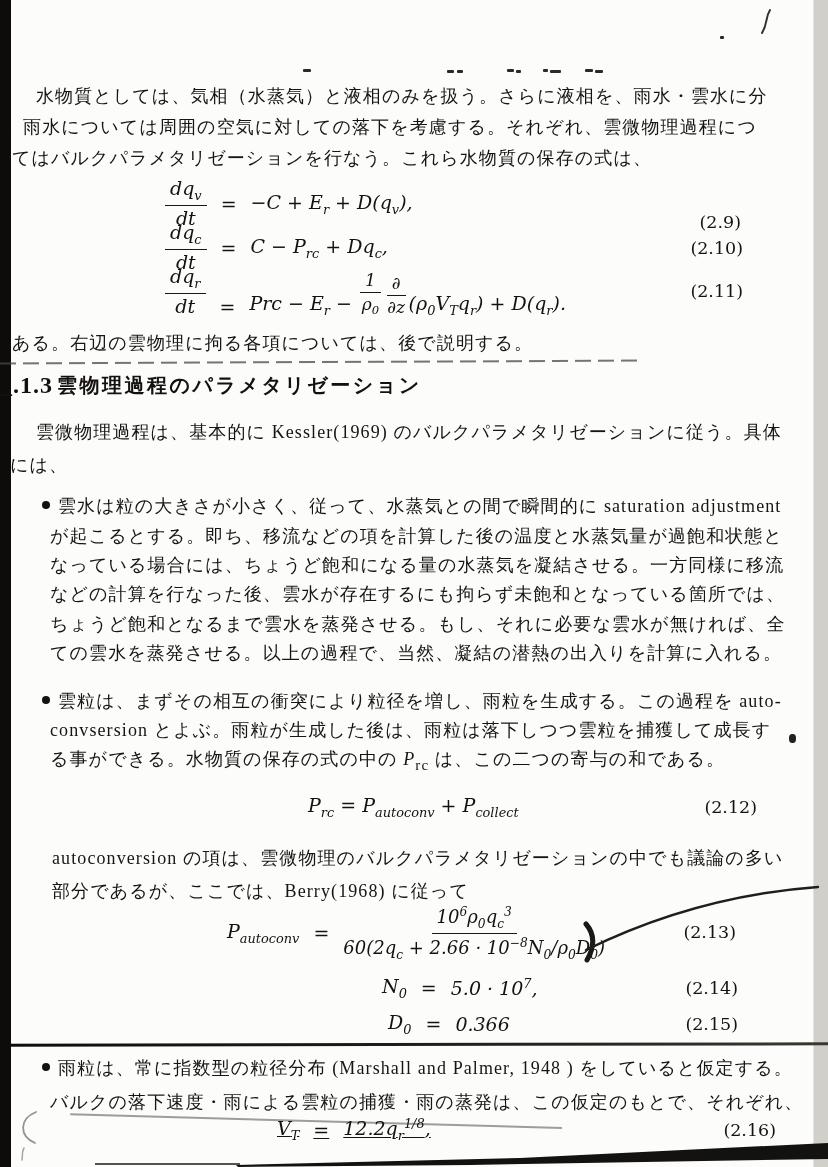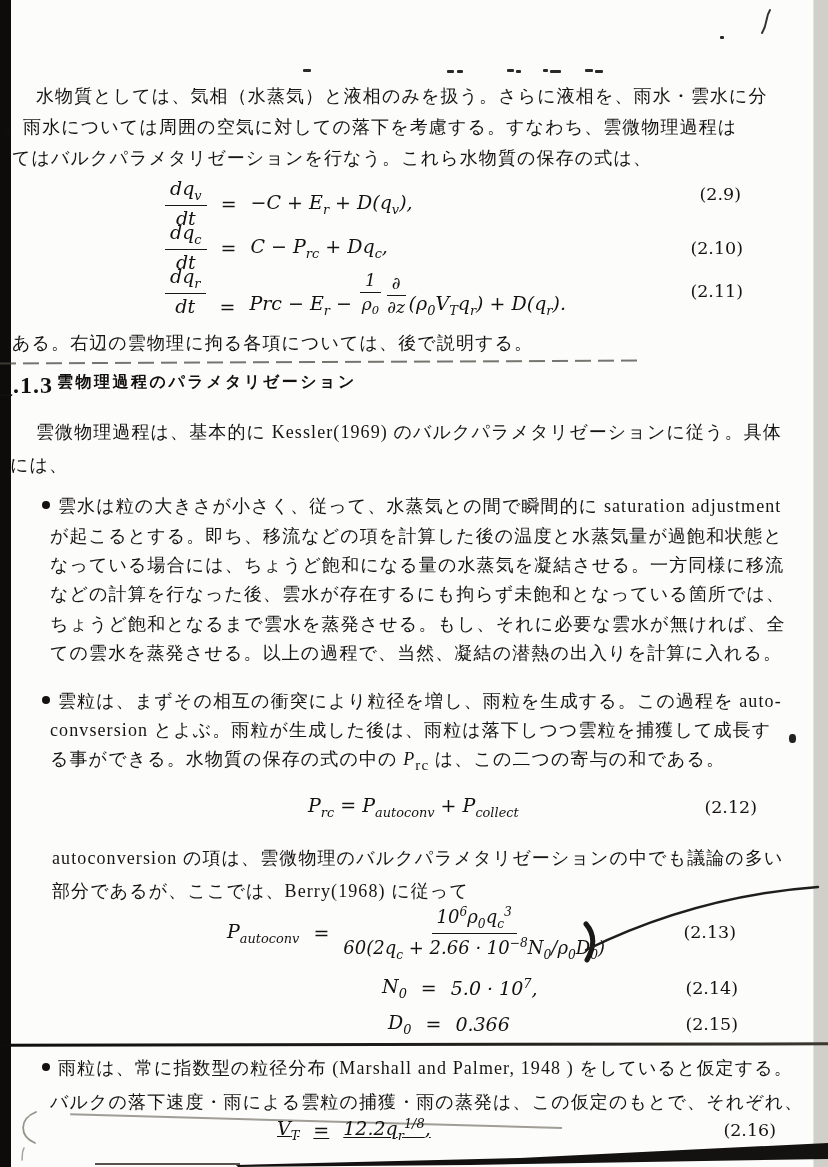--- a/index.html
+++ b/index.html
@@ -13,21 +13,21 @@
   .math sup{font-size:68%;}
   .frac{display:inline-flex;flex-direction:column;align-items:center;line-height:1.15;}
   .frac .fnum{display:block;padding:0 5px 2px 5px;border-bottom:1.7px solid #1a1815;}
   .frac .fden{display:block;padding-top:2px;}
   .frac.sm{font-size:17px;margin:0 3px;}
   .eqsign{margin:0 14px;}
   .eqlabel{position:absolute;font-style:normal;font-family:"DejaVu Serif","Liberation Serif",serif;
            font-size:17.5px;color:#16130f;}
   .bdot{position:absolute;width:8px;height:8px;border-radius:50%;background:#14110e;}
   .heading-num{position:absolute;font-weight:bold;font-size:24px;color:#13100d;letter-spacing:1px;}
-  .heading-title{position:absolute;font-weight:bold;font-size:16px;color:#13100d;letter-spacing:2.5px;white-space:nowrap;}
+  .heading-title{position:absolute;font-weight:bold;font-size:20px;color:#13100d;letter-spacing:2.5px;white-space:nowrap;}
   .artifact{position:absolute;}
   .dash{position:absolute;height:3px;background:#2a2a28;border-radius:1px;}
   .scanline{position:absolute;height:3px;background:linear-gradient(to right,#0d0d0b,#26241f 70%,#3a382f);}
   .crease{position:absolute;height:2px;opacity:.75;
           background:repeating-linear-gradient(to right,#4a4740 0 16px,rgba(0,0,0,0) 16px 23px);}
   .foldline{position:absolute;height:1.6px;background:#8e8c84;opacity:.85;}
 </style>
 </head>
 <body>
 
@@ -45,32 +45,32 @@
   <div class="dash" style="left:550px;top:70px;width:11px;"></div>
   <div class="dash" style="left:585px;top:69px;width:8px;"></div>
   <div class="dash" style="left:595px;top:70px;width:8px;"></div>
   <div class="dash" style="left:720px;top:36px;width:4px;height:3px;"></div>
 
   <svg class="artifact" style="left:758px;top:8px;" width="16" height="28">
     <path d="M 12 2 C 7 10, 10 15, 4 25" stroke="#33312d" stroke-width="2" fill="none" stroke-linecap="round"></path>
   </svg>
 
   <div class="jp" style="left:36px;top:84px;">水物質としては、気相（水蒸気）と液相のみを扱う。さらに液相を、雨水・雲水に分</div>
-  <div class="jp" style="left:4px;top:115px;">、雨水については周囲の空気に対しての落下を考慮する。すなわち、雲微物理過程は</div>
+  <div class="jp" style="left:4px;top:115px;">、雨水については周囲の空気に対しての落下を考慮する。それぞれ、雲微物理過程につ</div>
   <div class="jp" style="left:12px;top:146px;">てはバルクパラメタリゼーションを行なう。これら水物質の保存の式は、</div>
 
   <div class="math" style="left:165px;top:181px;height:46px;">
     <span class="frac">
         <span class="fnum">dq<sub>v</sub></span>
         <span class="fden">dt</span>
       </span>
     <span class="eqsign">=</span>
       <span>−C + E<sub>r</sub> + D(q<sub>v</sub>),</span>
   </div>
-  <span class="eqlabel" style="right:87px;top:184px;">(2.9)</span>
+  <span class="eqlabel" style="right:87px;top:212px;">(2.9)</span>
 
   <div class="math" style="left:165px;top:225px;height:46px;">
     <span class="frac">
         <span class="fnum">dq<sub>c</sub></span>
         <span class="fden">dt</span>
       </span>
     <span class="eqsign">=</span>
       <span>C − P<sub>rc</sub> + Dq<sub>c</sub>,</span>
   </div>
   <span class="eqlabel" style="right:85px;top:238px;">(2.10)</span>

